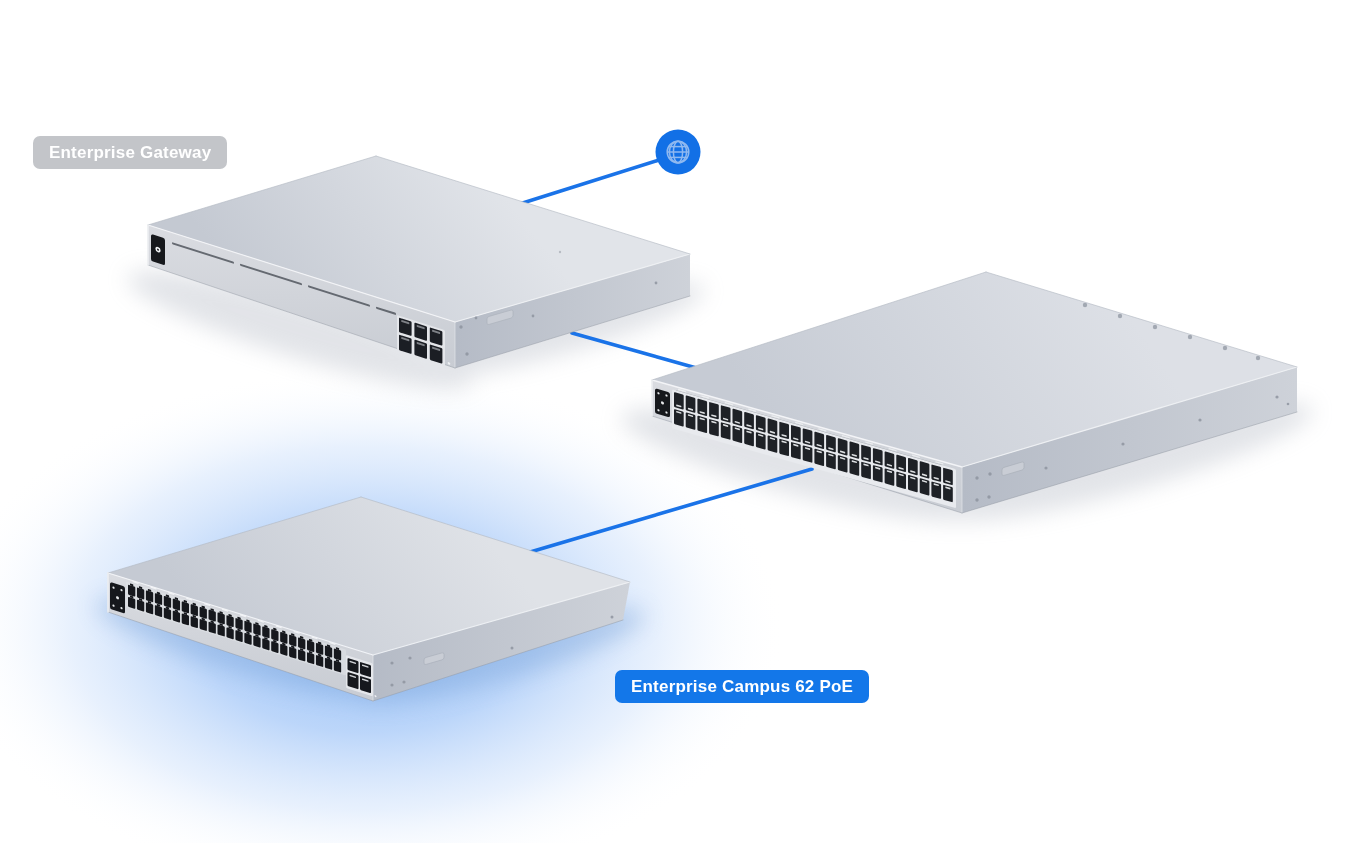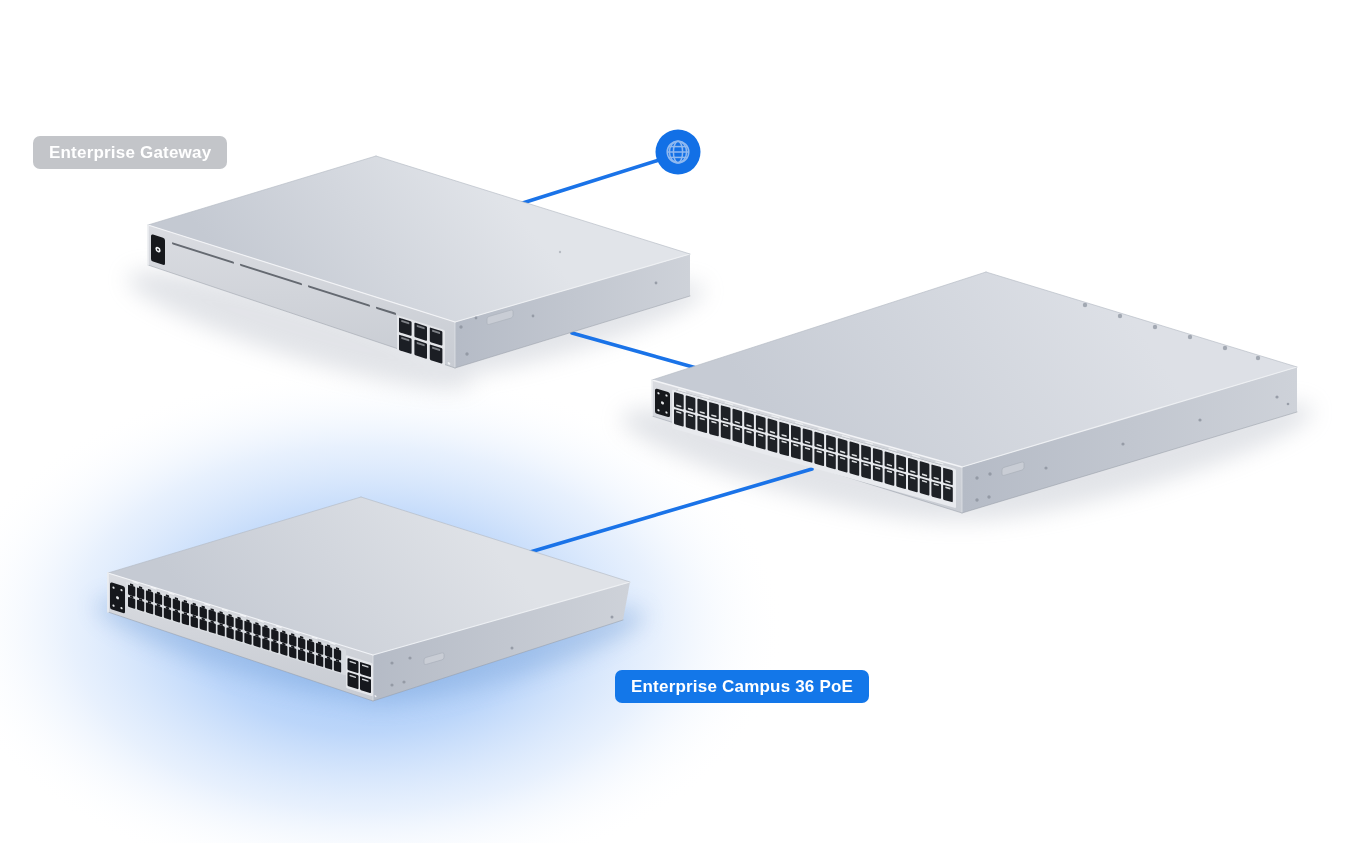--- a/index.html
+++ b/index.html
@@ -452,14 +452,14 @@
       <ellipse cx="678" cy="152" rx="4.6" ry="10.8"></ellipse>
       <ellipse cx="678" cy="152" rx="8.6" ry="10.8"></ellipse>
       <line x1="667.2" y1="152" x2="688.8" y2="152"></line>
       <line x1="668.7" y1="146.6" x2="687.3" y2="146.6"></line>
       <line x1="668.7" y1="157.4" x2="687.3" y2="157.4"></line>
     </g>
   </g>
 </svg>
 
   <div class="badge gray gw">Enterprise Gateway</div>
-  <div class="badge blue cp">Enterprise Campus 36 PoE</div>
+  <div class="badge blue cp">Enterprise Campus 62 PoE</div>
 </div>
 
 </body></html>

